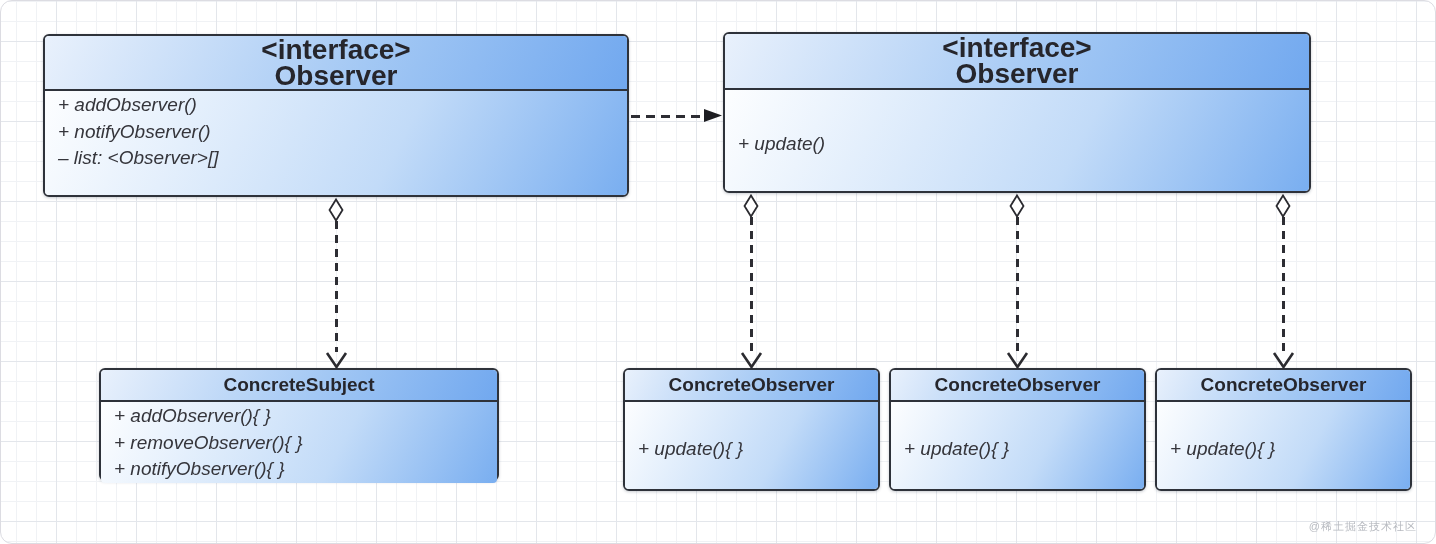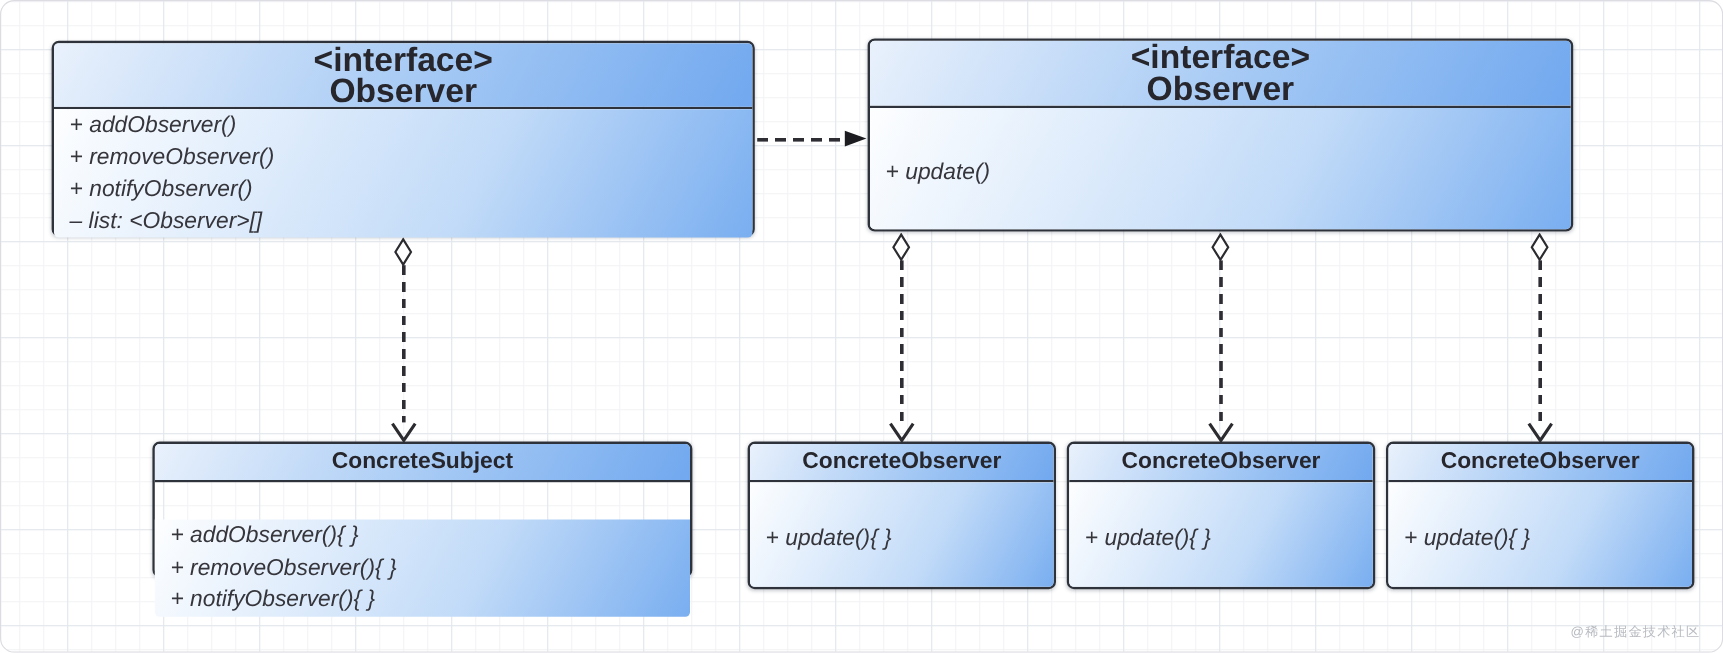--- a/index.html
+++ b/index.html
@@ -60,21 +60,21 @@
   .uml-body.vcenter {
     display: flex;
     align-items: center;
     padding-top: 8px;
   }
 
   #box-subject          { left: 42px;   top: 33px;  width: 586px; height: 163px; }
   #box-subject .uml-header          { height: 55px; }
   #box-observer         { left: 722px;  top: 31px;  width: 588px; height: 161px; }
   #box-observer .uml-header         { height: 56px; }
-  #box-concrete-subject { left: 126px;  top: 367px; width: 450px; height: 113px; gap: 31px; }
+  #box-concrete-subject { left: 98px;  top: 367px; width: 400px; height: 113px; }
   #box-concrete-subject .uml-header { height: 32px; }
   #box-co1              { left: 622px;  top: 367px; width: 257px; height: 123px; }
   #box-co2              { left: 888px;  top: 367px; width: 257px; height: 123px; }
   #box-co3              { left: 1154px; top: 367px; width: 257px; height: 123px; }
   #box-co1 .uml-header, #box-co2 .uml-header, #box-co3 .uml-header { height: 32px; }
 
   .dash-h {
     position: absolute;
     height: 3px;
     background: repeating-linear-gradient(to right, #2d2d33 0 9px, transparent 9px 15px);
@@ -119,21 +119,20 @@
 
 <div class="canvas">
 
   <div class="uml-box" id="box-subject">
     <div class="uml-header">
       <div class="big">&lt;interface&gt;</div>
       <div class="big">Observer</div>
     </div>
     <div class="uml-body">
       <div>+ addObserver()</div>
-      <div>+ removeObserver()</div>
       <div>+ notifyObserver()</div>
       <div>– list: &lt;Observer&gt;[]</div>
     </div>
   </div>
 
   <div class="uml-box" id="box-observer">
     <div class="uml-header">
       <div class="big">&lt;interface&gt;</div>
       <div class="big">Observer</div>
     </div>

